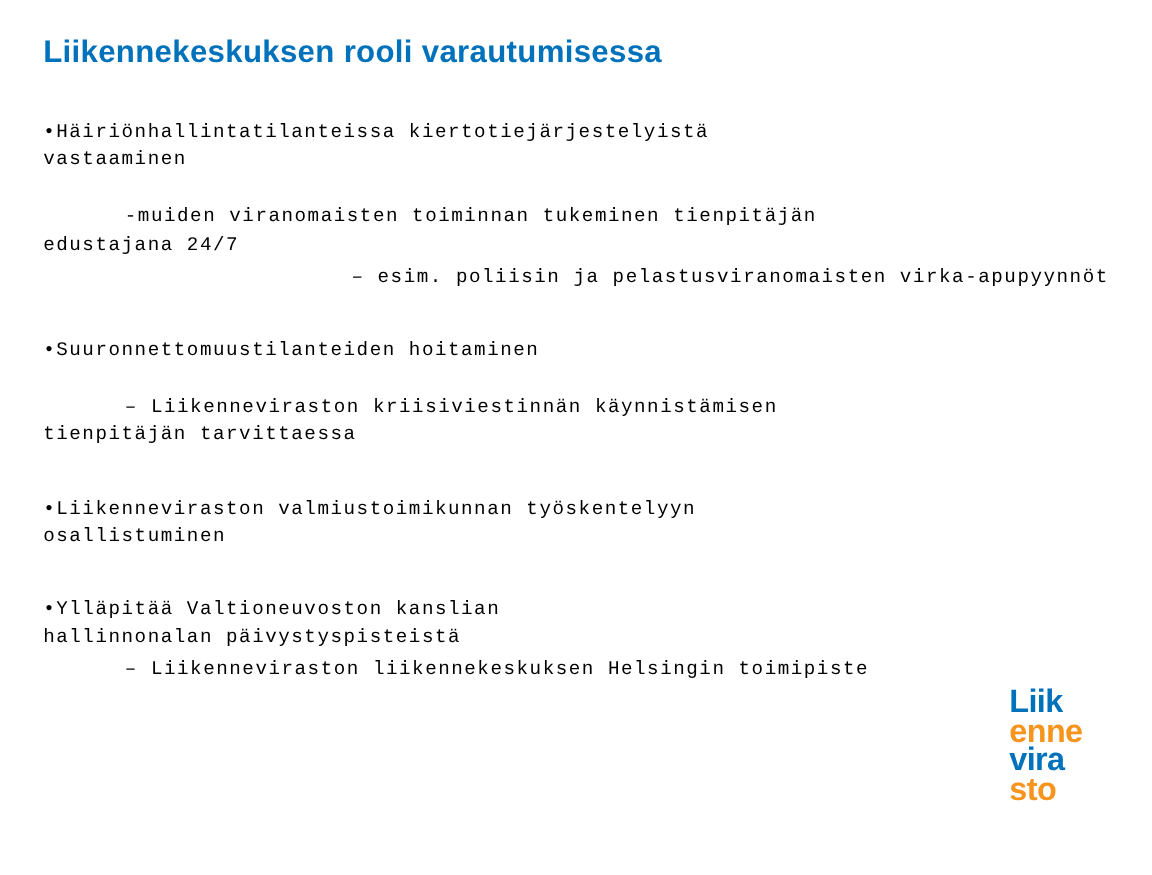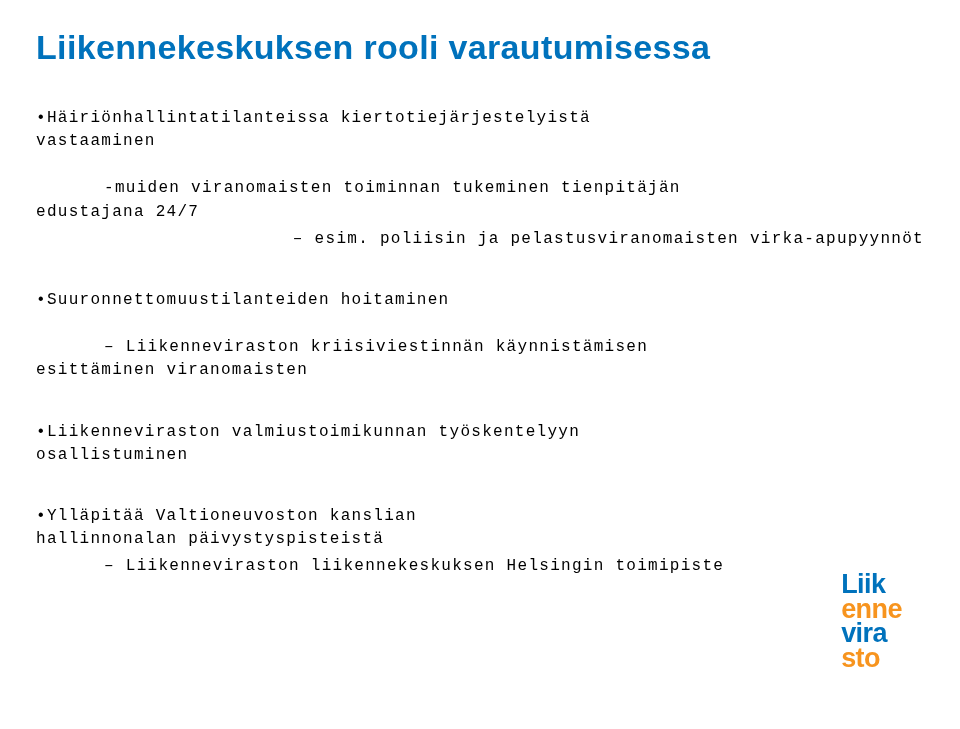--- a/index.html
+++ b/index.html
@@ -10,21 +10,21 @@
     font-family: "Courier New", Courier, monospace;
     position: relative;
     overflow: hidden;
     letter-spacing: 0.08em;
   }
   .slide {
     padding: 28px 36px 0 36px;
   }
   .title {
     font-family: Arial, Helvetica, sans-serif;
-    font-size: 34px;
+    font-size: 26px;
     font-weight: 700;
     color: #0072bc;
     letter-spacing: 0.01em;
     margin-bottom: 40px;
   }
   .body {
     font-size: 16px;
     color: #000;
     line-height: 1.45;
   }
@@ -78,21 +78,21 @@
       <div class="sub2">
         <span class="bline">– esim. poliisin ja pelastusviranomaisten virka-apupyynnöt</span>
       </div>
     </div>
 
     <div class="bullet">
       <span class="bline">•Suuronnettomuustilanteiden hoitaminen</span>
       <div class="sub">
         <span class="bline">– Liikenneviraston kriisiviestinnän käynnistämisen</span>
       </div>
-      <span class="bline">esittäminen  viranomaisten</span>
+      <span class="bline">tienpitäjän  tarvittaessa</span>
     </div>
 
     <div class="bullet">
       <span class="bline">•Liikenneviraston valmiustoimikunnan työskentelyyn</span>
       <span class="bline">osallistuminen</span>
     </div>
 
     <div class="bullet">
       <span class="bline">•Ylläpitää Valtioneuvoston kanslian</span>
       <span class="bline">hallinnonalan päivystyspisteistä</span>

